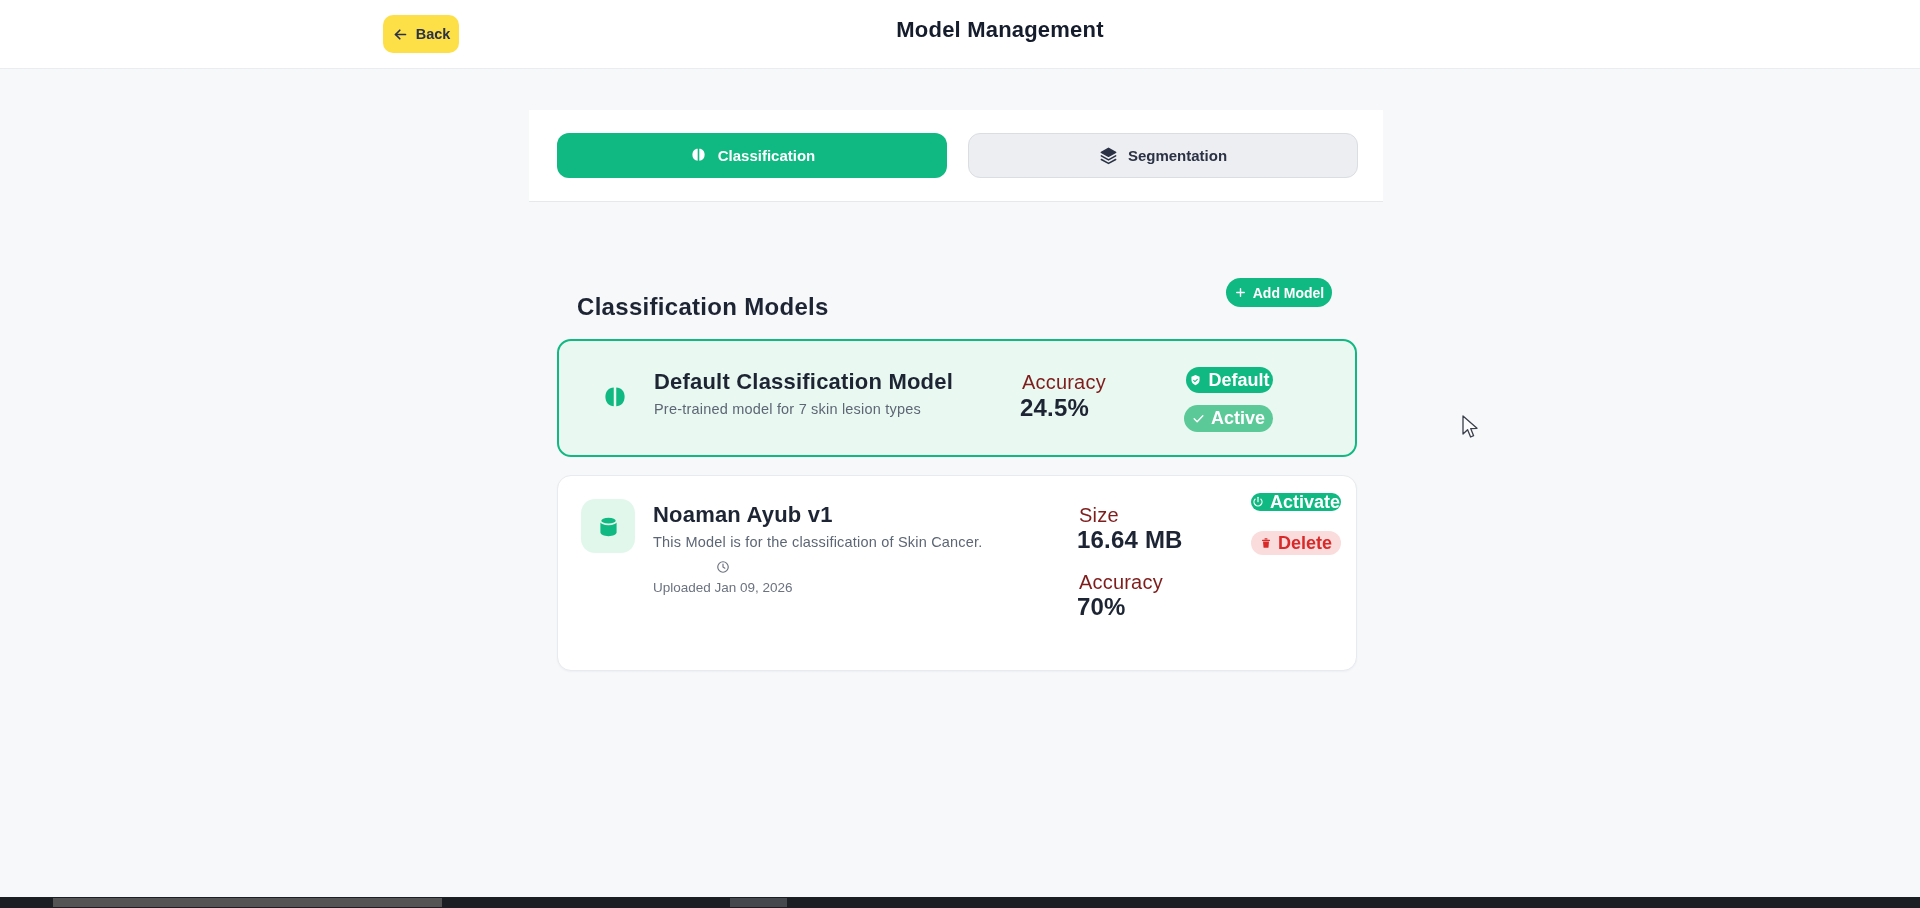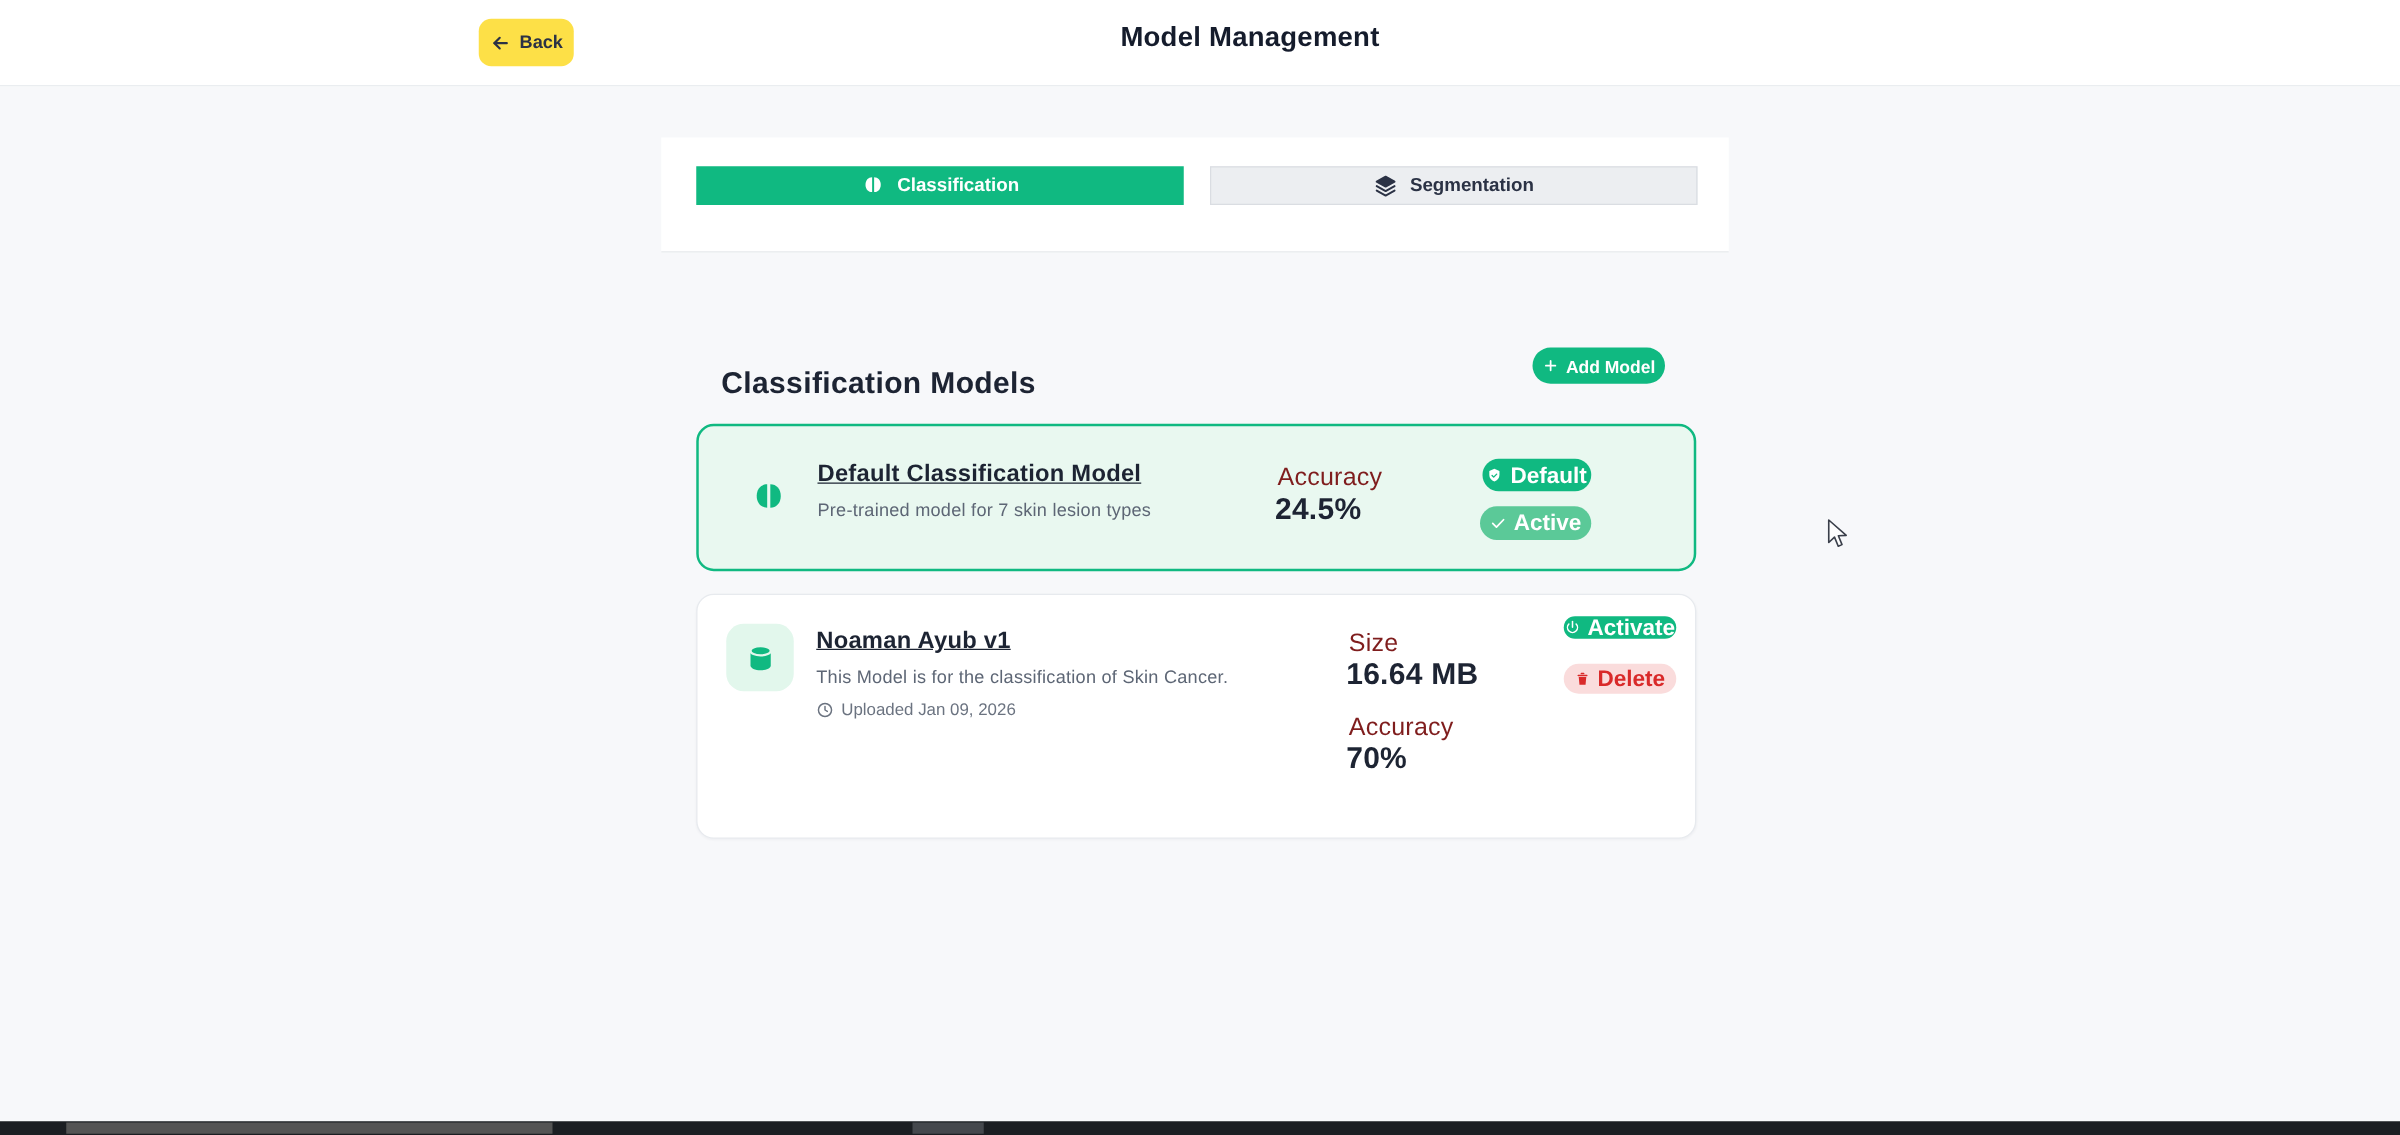--- a/index.html
+++ b/index.html
@@ -29,22 +29,22 @@
     font-size:22px; font-weight:700; color:#151c2c; letter-spacing:.2px;
     white-space:nowrap;
   }
 
   
   .tabs-card {
     position:absolute; left:529px; top:110px; width:854px; height:92px;
     background:#ffffff; border-bottom:1px solid #e6e9ec;
   }
   .tab {
-    position:absolute; top:23px; height:31px; width:390px;
-    border-radius:0; display:flex; align-items:center; justify-content:center;
+    position:absolute; top:23px; height:45px; width:390px;
+    border-radius:12px; display:flex; align-items:center; justify-content:center;
     gap:10px; font-size:15px; font-weight:600; cursor:pointer; border:none;
     font-family:inherit;
   }
   .tab.active { left:28px; background:#10b981; color:#ffffff; }
   .tab.inactive {
     left:439px; background:#eceef1; color:#2b3245;
     border:1px solid #dadde2;
   }
 
   
@@ -66,25 +66,25 @@
     background:#e9f8f0; border:2px solid #10b981;
   }
   .card-plain {
     top:475px; height:196px;
     background:#ffffff; border:1px solid #e7eaee;
     box-shadow:0 1px 2px rgba(20,30,50,.04);
   }
 
   .brain-icon-lg { position:absolute; left:41px; top:42px; width:30px; height:30px; color:#10b981; }
 
-  .card-title { position:absolute; left:95px; font-size:19px; font-weight:700; color:#1d2433; letter-spacing:.2px;text-decoration:underline; }
+  .card-title { position:absolute; left:95px; font-size:22px; font-weight:700; color:#1d2433; letter-spacing:.2px; }
   .card-desc  { position:absolute; left:95px; font-size:14.5px; color:#5d6675; letter-spacing:.2px; }
   .card-meta  {
     position:absolute; left:95px; font-size:13.5px; color:#6b7380;
-    display:flex; align-items:center; gap:6px;
+    display:flex; align-items:center; gap:6px;flex-direction:column;
   }
 
   .stat-label { position:absolute; font-size:20px; color:#7f1d1d; letter-spacing:.2px; }
   .stat-value { position:absolute; font-size:24px; font-weight:800; color:#1d2433; letter-spacing:.2px; }
 
   .pill {
     position:absolute; border-radius:999px; border:none;
     display:flex; align-items:center; justify-content:center; gap:6px;
     font-family:Liberation Sans, sans-serif; font-size:18px; font-weight:600; cursor:pointer;
   }

